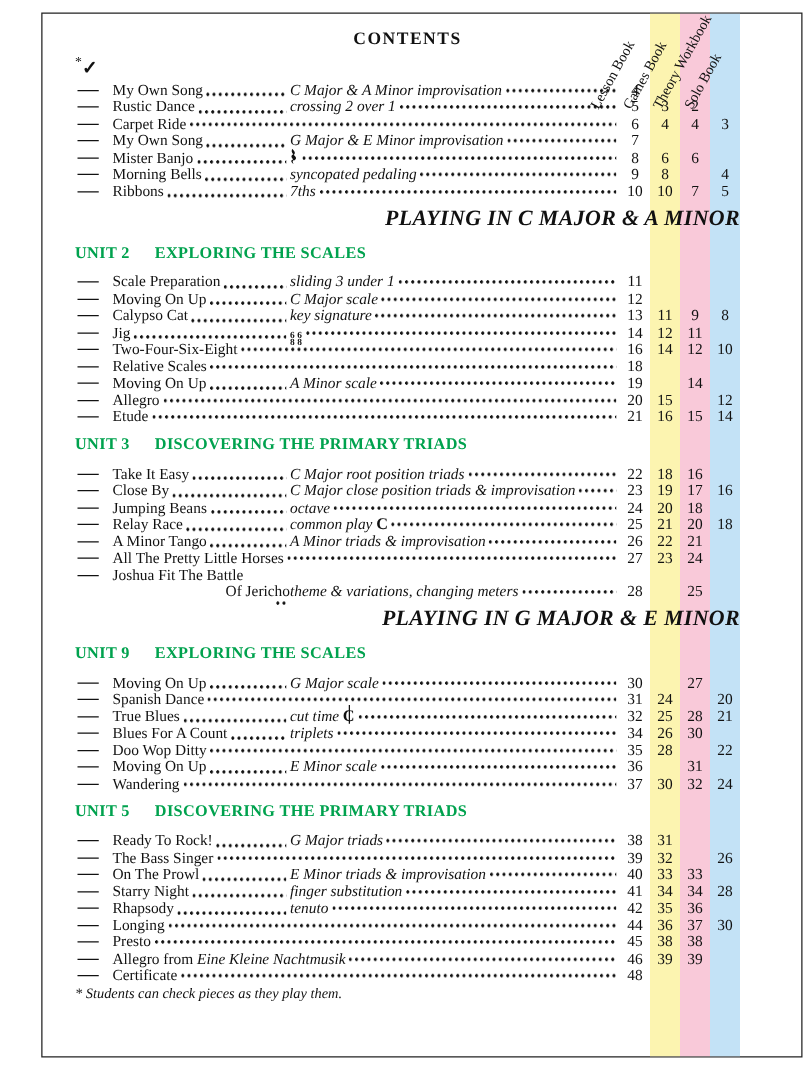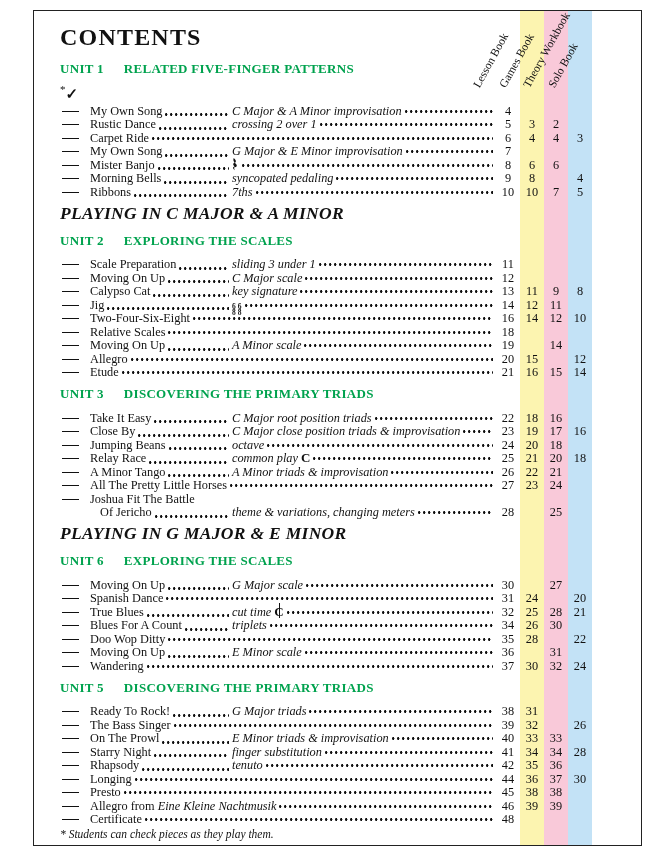--- a/index.html
+++ b/index.html
@@ -17,40 +17,40 @@
   }
   .stripe { position: absolute; top: 11px; height: 834px; width: 24px; z-index: 1; }
   .col-label {
     position: absolute; top: 77px; height: 13px; line-height: 13px;
     font-size: 11.5px; white-space: nowrap;
     transform-origin: 0 100%; transform: rotate(-61deg);
     z-index: 3;
   }
   .content { position: absolute; left: 60px; top: 24px; width: 532px; z-index: 2; }
   .contents-title {
-    font-weight: 700; font-size: 24px;
+    text-align: center; font-weight: 700; font-size: 14px;
     letter-spacing: 1.2px; margin: 0 0 4px 0;
   }
   .unit-head {
     display: flex; gap: 20px; margin: 10px 0 6px;
     color: var(--green, #00a24e); font-weight: 700; font-size: 13px; letter-spacing: .3px;
   }
   .banner {
-    text-align: left; font-style: italic; font-weight: 700;
+    text-align: right; font-style: italic; font-weight: 700;
     font-size: 17.5px; line-height: 20px; margin: 7px 0 5px; letter-spacing: .3px;
   }
   .check-row { height: 16px; margin: 0 0 2px; }
   .ast { font-size: 11px; vertical-align: 6px; }
   .check { font-size: 15px; font-weight: 700; }
   .row { display: flex; align-items: baseline; font-size: 12.3px; line-height: 13.5px; height: 13.5px; }
   .row.indent { padding-left: 10px; }
   .chk { flex: 0 0 30px; position: relative; height: 100%; }
   .chk i { position: absolute; left: 2px; bottom: 3px; width: 17px; border-bottom: 1px solid #111; }
   .tblock { flex: 0 0 142px; display: flex; align-items: flex-end; min-width: 0; }
-  .row.indent .tblock { flex-basis: 132px; }
+  .row.indent .tblock { flex-basis: 132px; flex-direction: column; }
   .title { white-space: nowrap; }
   .title em { font-style: italic; }
   .descwrap { display: inline-flex; align-items: baseline; white-space: nowrap; gap: 3px; }
   .desc { font-style: italic; white-space: nowrap; text-align: center; }
   .lead {
     flex: 1 1 10px; min-width: 8px; height: 3px; align-self: flex-end;
     margin: 0 3px 2px 3px;
     background-image: radial-gradient(circle at 1.2px 1.5px, #111 1.1px, transparent 1.45px);
     background-size: 5px 3px; background-repeat: repeat-x;
   }
@@ -76,24 +76,20 @@
 <div id="col-labels">
     <div class="col-label" style="left: 482px;">Lesson Book</div>
     <div class="col-label" style="left: 508px;">Games Book</div>
     <div class="col-label" style="left: 532px;">Theory Workbook</div>
     <div class="col-label" style="left: 557px;">Solo Book</div>
   </div>
 
 <div class="content">
   <div class="contents-title">CONTENTS</div>
   <div id="toc">
-      <div class="unit-head">
-        <span class="unit-num">UNIT 1</span>
-        <span class="unit-title">RELATED FIVE-FINGER PATTERNS</span>
-      </div>
       <div class="check-row"><span class="ast">*</span><span class="check">✓</span></div>
       <div class="row">
         <span class="chk">
           <i></i>
         </span>
         <span class="tblock">
           <span class="title">My Own Song</span>
           <span class="lead"></span>
         </span>
         <span class="descwrap">
@@ -463,21 +459,21 @@
           <span class="desc">theme &amp; variations, changing meters</span>
         </span>
         <span class="lead"></span>
         <span class="pg">28</span>
         <span class="pg"></span>
         <span class="pg">25</span>
         <span class="pg"></span>
       </div>
       <div class="banner">PLAYING IN G MAJOR &amp; E MINOR</div>
       <div class="unit-head">
-        <span class="unit-num">UNIT 6</span>
+        <span class="unit-num">UNIT 9</span>
         <span class="unit-title">EXPLORING THE SCALES</span>
       </div>
       <div class="row">
         <span class="chk">
           <i></i>
         </span>
         <span class="tblock">
           <span class="title">Moving On Up</span>
           <span class="lead"></span>
         </span>

